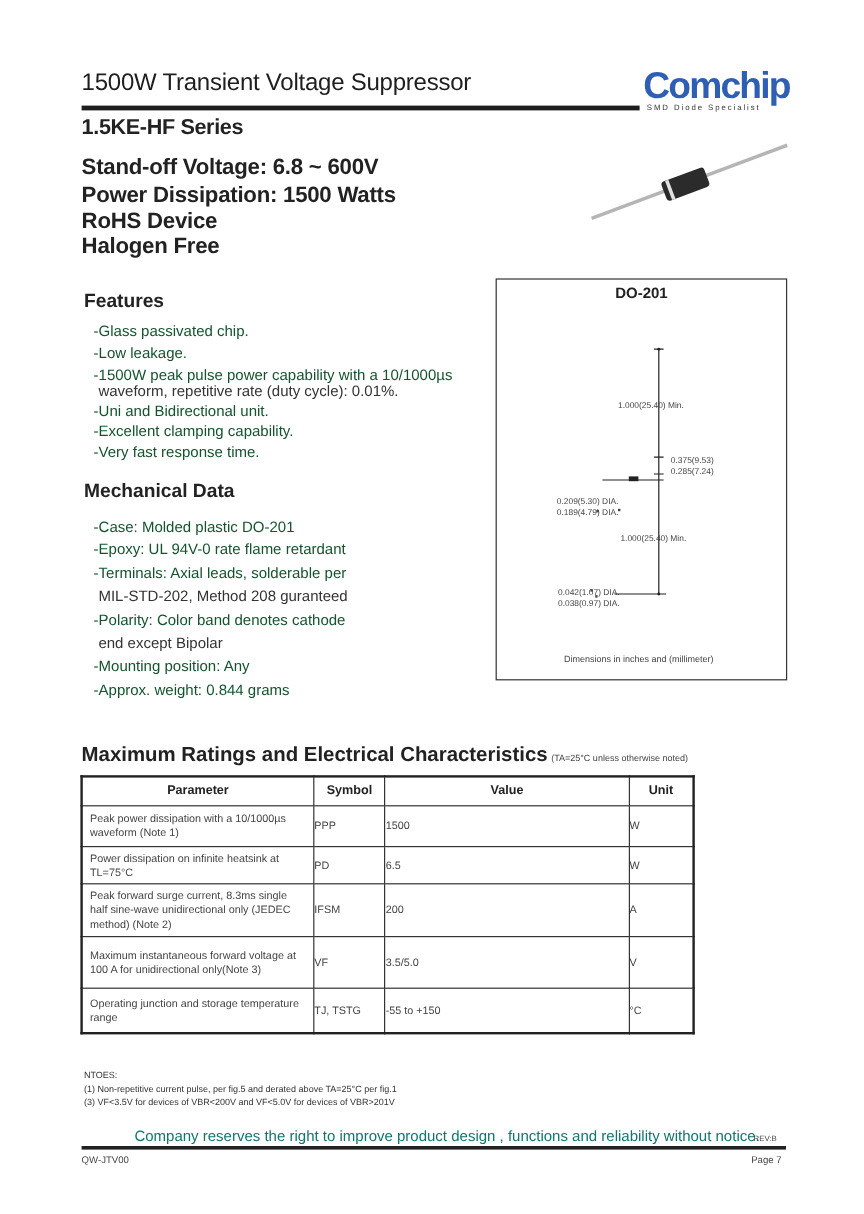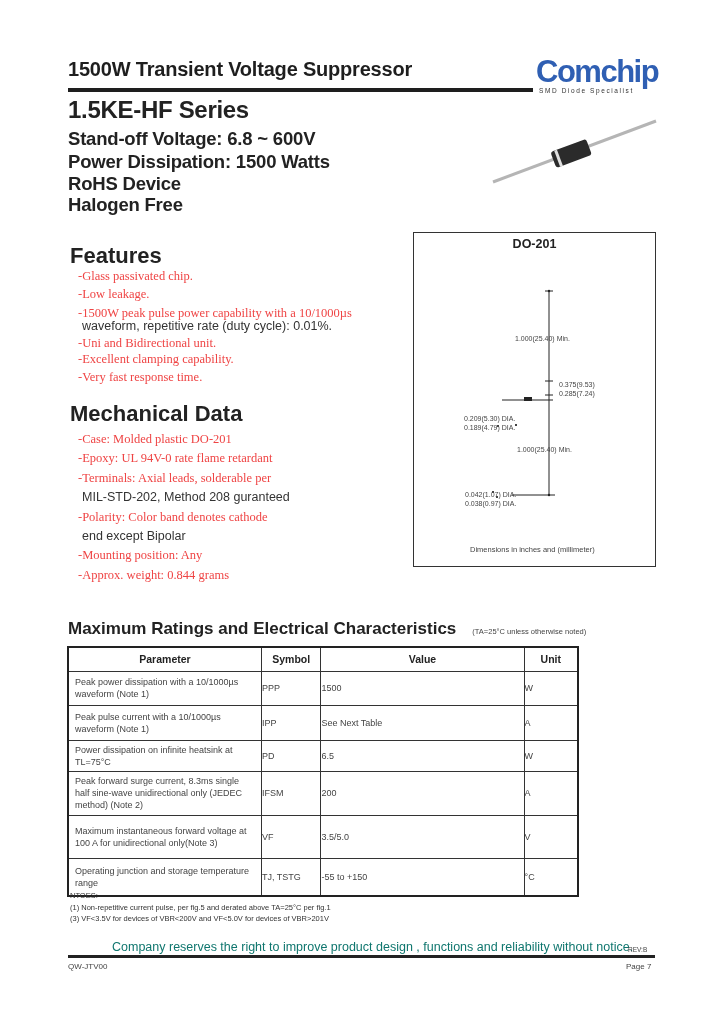--- a/index.html
+++ b/index.html
@@ -1,42 +1,42 @@
 <!DOCTYPE html>
 <html><head>
 <meta charset="utf-8">
 <style>
   * { box-sizing: border-box; margin: 0; padding: 0; }
   html, body { width: 720px; height: 1012px; background: #ffffff; overflow: hidden; }
   body { font-family: "Liberation Sans", sans-serif; color: #222; position: relative; }
 
   .abs { position: absolute; }
 
-  .top-title { left: 68px; top: 58px; font-size: 20px; font-weight: bold; color: #1e1e1e; letter-spacing: -0.2px; }
+  .top-title { left: 68px; top: 58px; font-size: 20px; font-weight: normal; color: #1e1e1e; letter-spacing: -0.2px; }
   .top-rule { left: 68px; top: 88px; width: 465px; height: 4px; background: #1e1e1e; }
 
   .logo { left: 536px; top: 56px; width: 124px; }
   .logo-word { font-size: 31px; font-weight: bold; color: #2f5fb3; letter-spacing: -1.5px; line-height: 32px; font-family: "Liberation Sans", sans-serif; }
   .logo-sub { font-size: 6.5px; color: #333; letter-spacing: 1.6px; margin-top: -1px; padding-left: 3px; }
 
-  .series-title { left: 68px; top: 96px; font-size: 24px; font-weight: bold; color: #222; letter-spacing: -0.3px; }
+  .series-title { left: 68px; top: 96px; font-size: 18px; font-weight: bold; color: #222; letter-spacing: -0.3px; }
   .spec-line { left: 68px; font-size: 18.5px; font-weight: bold; color: #222; letter-spacing: -0.2px; }
 
   .diode-img { left: 488px; top: 116px; width: 180px; height: 70px; }
 
-  .section-h { left: 70px; font-size: 22px; font-weight: bold; color: #222; }
-  .bullet { left: 78px; font-size: 12.5px; color: #ef4444; line-height: 15px; font-family: Liberation Serif, serif; }
+  .section-h { left: 70px; font-size: 16px; font-weight: bold; color: #222; }
+  .bullet { left: 78px; font-size: 12.5px; color: #14532d; line-height: 15px; }
   .bullet-cont { left: 82px; font-size: 12.5px; color: #333; }
 
   .pkg-box { left: 413px; top: 232px; width: 243px; height: 335px; border: 1.5px solid #333; }
   .pkg-title { position: absolute; left: 0; right: 0; top: 4px; text-align: center; font-size: 12.5px; font-weight: bold; color: #222; }
   .dim-text { position: absolute; font-size: 7px; color: #444; line-height: 9px; white-space: nowrap; }
 
   .max-title { left: 68px; top: 619px; font-size: 17px; font-weight: bold; color: #222; white-space: nowrap; }
-  .max-title small { font-size: 7.5px; font-weight: normal; color: #444; margin-left: 16px; }
+  .max-title small { font-size: 7.5px; font-weight: normal; color: #444; margin-left: 3px; }
 
   table.ratings { position: absolute; left: 67px; top: 646px; width: 512px; border-collapse: collapse; border: 2px solid #222; }
   table.ratings th, table.ratings td { border: 1px solid #333; font-size: 9px; color: #444; vertical-align: middle; }
   table.ratings th { font-size: 10.5px; font-weight: bold; color: #222; height: 24px; text-align: center; }
   table.ratings td.param { padding: 3px 6px; text-align: left; line-height: 12px; }
   table.ratings td.c { }
 
   .notes { left: 70px; top: 890px; font-size: 7.5px; color: #333; line-height: 11.5px; }
 
   .disclaimer { left: 112px; top: 940px; font-size: 12.5px; color: #0f766e; }
@@ -136,26 +136,20 @@
       <th>Unit</th>
     </tr>
   </thead>
   <tbody>
     <tr style="height:34px">
       <td class="param">Peak power dissipation with a 10/1000µs waveform (Note 1)</td>
       <td class="c">PPP</td>
       <td class="c">1500</td>
       <td class="c">W</td>
     </tr>
-    <tr style="height:35px">
-      <td class="param">Peak pulse current  with a 10/1000µs waveform (Note 1)</td>
-      <td class="c">IPP</td>
-      <td class="c">See Next Table</td>
-      <td class="c">A</td>
-    </tr>
     <tr style="height:26px">
       <td class="param">Power dissipation on infinite heatsink at TL=75°C</td>
       <td class="c">PD</td>
       <td class="c">6.5</td>
       <td class="c">W</td>
     </tr>
     <tr style="height:44px">
       <td class="param">Peak forward surge current, 8.3ms single half sine-wave unidirectional only (JEDEC method) (Note 2)</td>
       <td class="c">IFSM</td>
       <td class="c">200</td>

